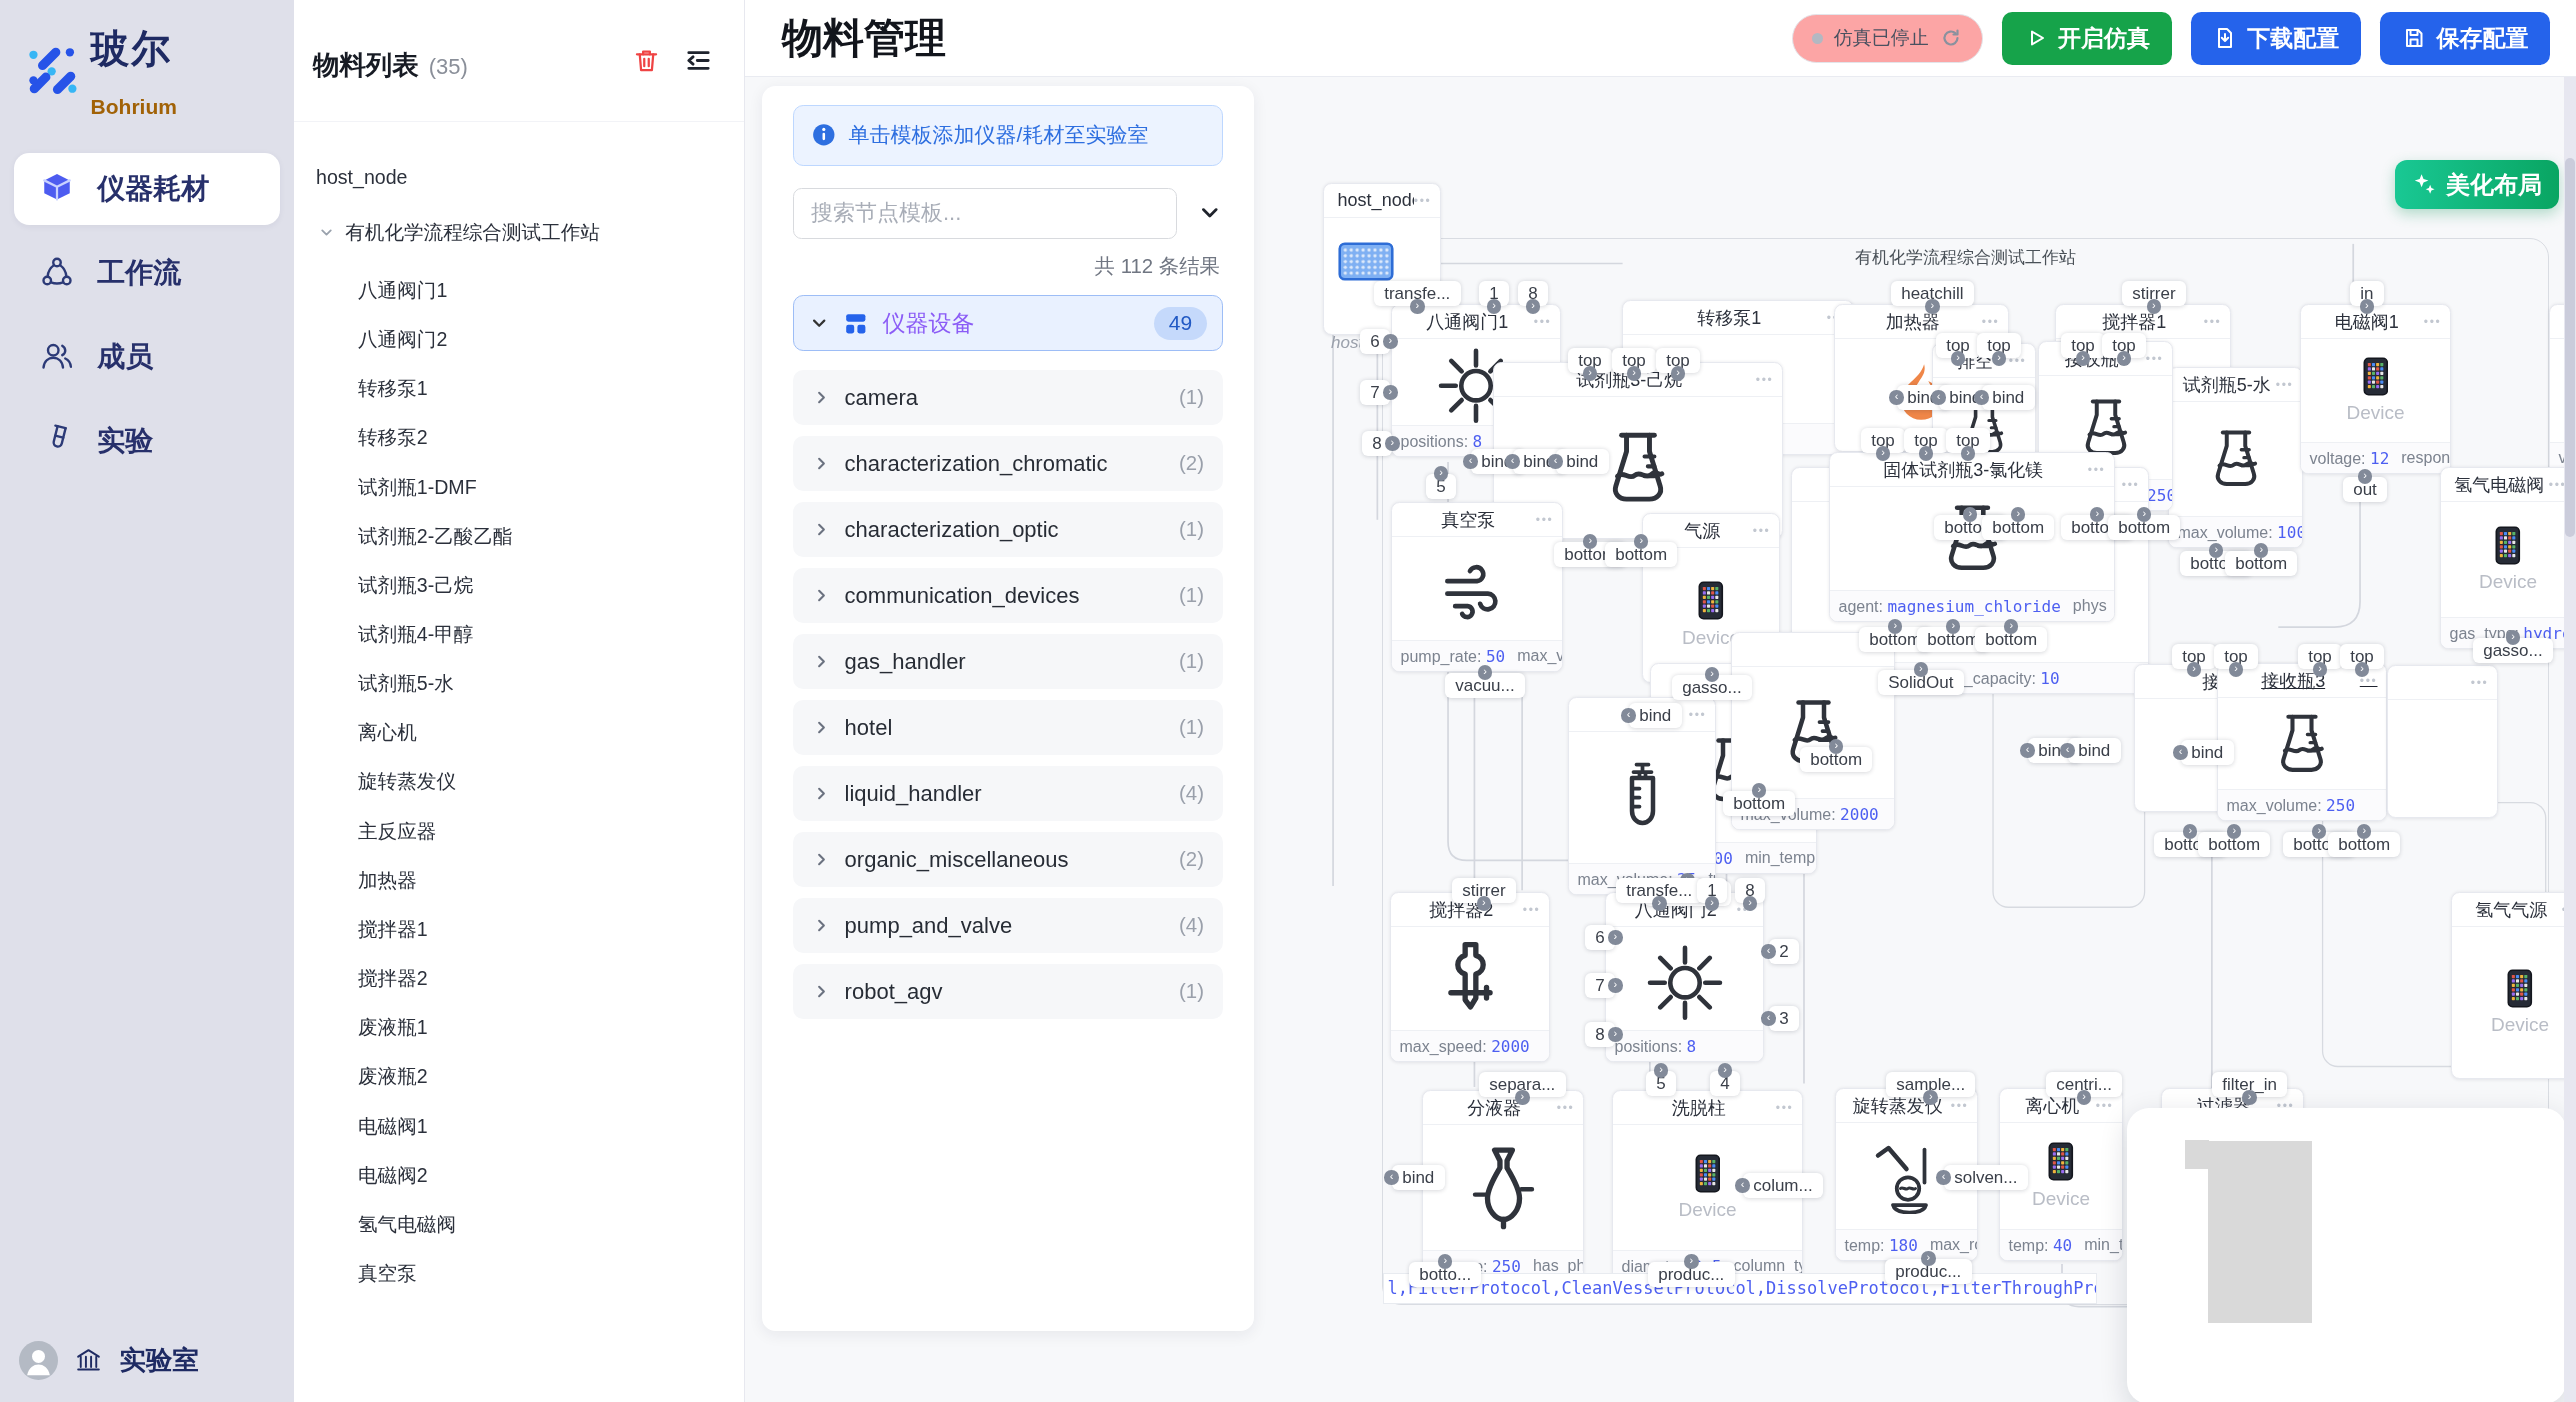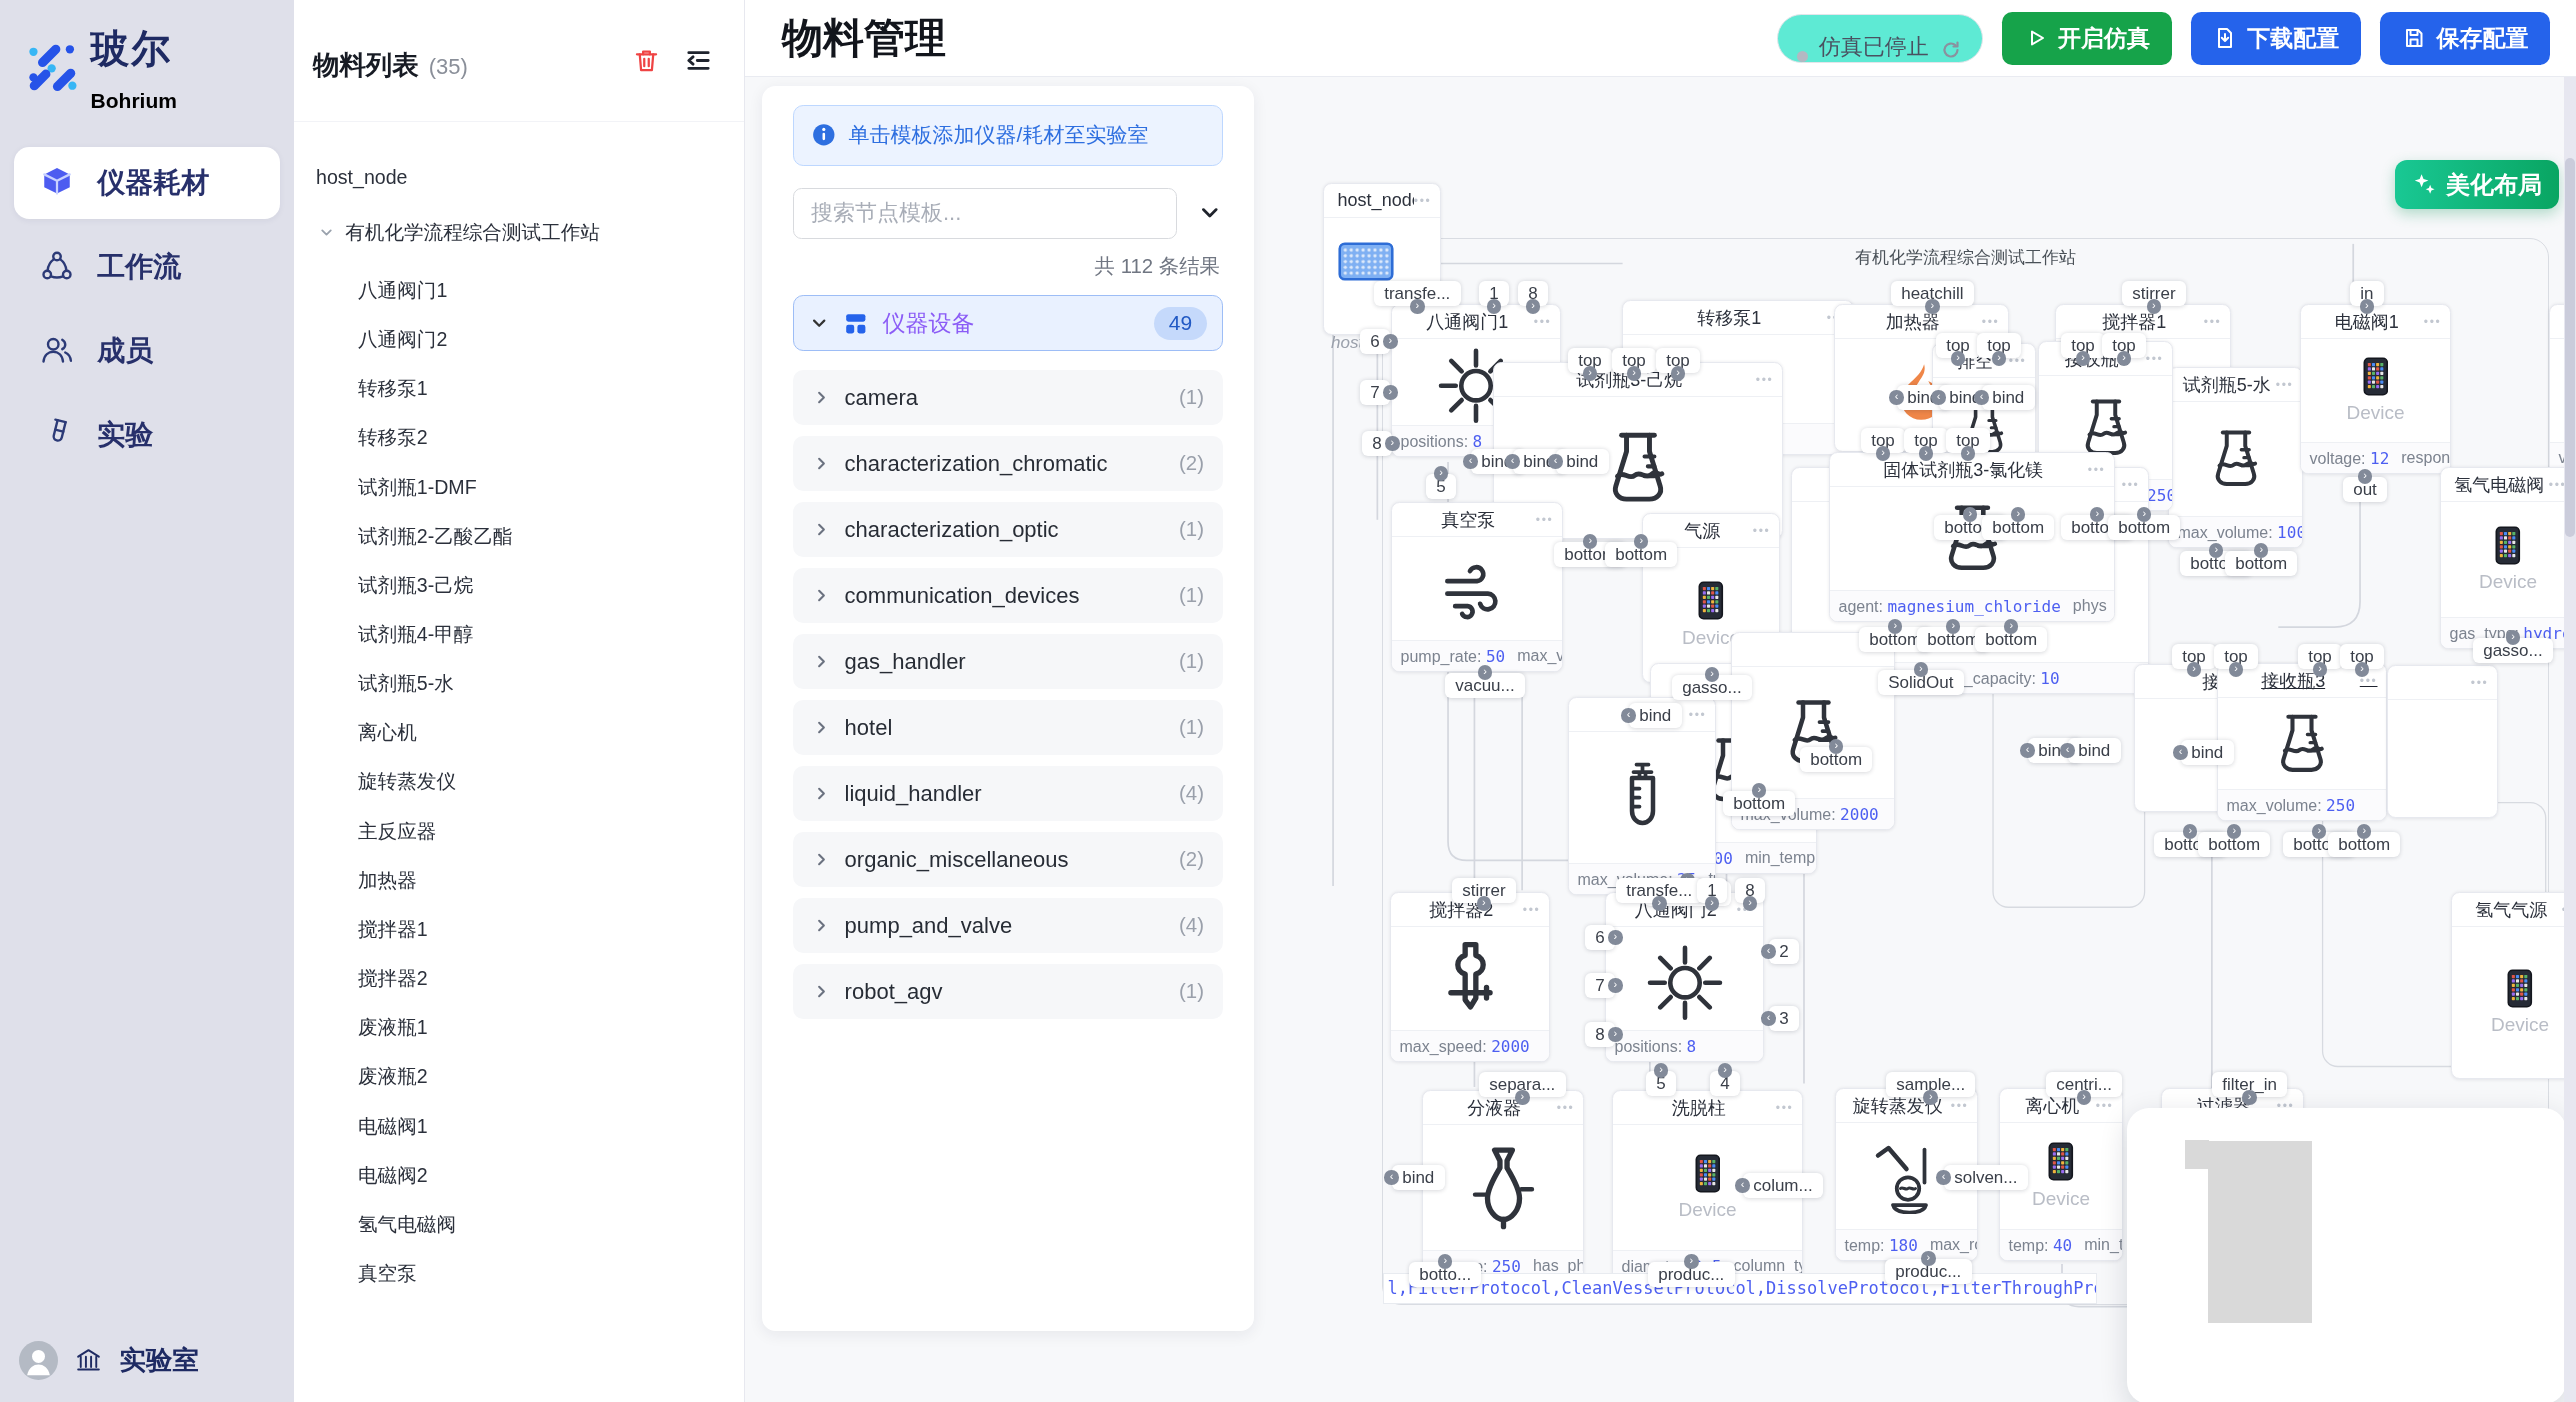--- a/index.html
+++ b/index.html
@@ -3,42 +3,42 @@
 <meta charset="utf-8">
 <style>
 *{margin:0;padding:0;box-sizing:border-box}
 html,body{width:2576px;height:1402px}
 body{font-family:"Liberation Sans","DejaVu Sans",sans-serif;background:#f7f8fa;overflow:hidden;color:#1f2430}
 #app{position:relative;width:2576px;height:1402px;overflow:hidden}
 
 #sidebar{position:absolute;left:0;top:0;width:294px;height:1402px;background:#dfe0ea}
 .logo{display:flex;align-items:center;gap:12px;padding:22px 0 0 25.6px}
 .logo-cn{font-size:39px;font-weight:bold;color:#1e2a63;letter-spacing:1.7px}
-.logo-en{font-size:21px;font-weight:bold;color:#000000;margin-top:13px}
+.logo-en{font-size:21px;font-weight:bold;color:#a16207;margin-top:19px}
 #nav{margin-top:34px}
 .nav-item{height:72px;margin:0 13.6px 12px;border-radius:15.3px;display:flex;align-items:center;gap:22px;padding-left:25.6px;font-size:28px;font-weight:600;color:#27306b;cursor:pointer}
 .nav-item.active{background:#fff;box-shadow:0 1.7px 6.8px rgba(30,40,90,.06)}
 .side-footer{position:absolute;left:19px;bottom:22px;display:flex;align-items:center;gap:15.3px}
 .lab-label{font-size:26.4px;font-weight:600;color:#1e2a63}
 
 #materials{position:absolute;left:294px;top:0;width:451px;height:1402px;background:#fff;border-right:0.9px solid #e7e8ef}
 .mat-head{position:absolute;top:46px;left:19px;right:31px;display:flex;align-items:baseline;gap:10.2px}
 .mat-title{font-size:26.4px;font-weight:bold;color:#171b24}
 .mat-count{font-size:22px;color:#8a8f99}
 .mat-icons{margin-left:auto;display:flex;gap:24px;align-items:center}
 .mat-sep{position:absolute;top:121px;left:0;right:0;border-top:0.9px solid #f2f3f7}
 #tree{position:absolute;top:121px;left:0;right:0;bottom:0;overflow:hidden}
 .trow{position:absolute;left:0;right:0;height:39px;display:flex;align-items:center;font-size:19.6px;color:#2b303b;cursor:pointer;white-space:nowrap}
 .trow .tchev{margin-right:10.2px;display:inline-flex;color:#9aa2ad}
 
 #content{position:absolute;left:745px;top:0;width:1831px;height:1402px}
 #topbar{position:absolute;left:0;top:0;right:0;height:77px;background:#fff;border-bottom:0.9px solid #e9ebf1;display:flex;align-items:center}
 #topbar h1{font-size:41px;font-weight:bold;color:#12151c;margin-left:37px}
 .top-actions{margin-left:auto;margin-right:25.6px;display:flex;align-items:center;gap:19px}
-.status-pill{height:49px;border:0.9px solid #e3e5ea;border-radius:851px;background:#5eead4;display:flex;align-items:flex-end;gap:10.2px;padding:0 19px;font-size:22px;color:#4a5160}
+.status-pill{height:49px;border:0.9px solid #e3e5ea;border-radius:851px;background:#fca5a5;display:flex;align-items:center;gap:10.2px;padding:0 19px;font-size:19px;color:#4a5160}
 .status-pill .dot{width:11px;height:11px;border-radius:50%;background:#b3b8c2}
 .btn{height:53px;border:none;border-radius:10.2px;display:flex;align-items:center;gap:10.2px;padding:0 22px;font-size:23px;font-weight:600;color:#fff;cursor:pointer;font-family:inherit}
 .btn.green{background:#16a34a}
 .btn.blue{background:#2563eb}
 #workarea{position:absolute;left:0;top:77px;width:1831px;height:1325px;background:#f7f8fa;overflow:hidden}
 
 #template-panel{position:absolute;left:17px;top:8.5px;width:492px;height:1245px;background:#fff;border-radius:13.6px;box-shadow:0 3.4px 15.3px rgba(25,30,60,.07);z-index:80;overflow:hidden}
 .alert{margin:19px 31px 22px;height:61px;background:#ecf3ff;border:0.9px solid #bdd7ff;border-radius:10.2px;display:flex;align-items:center;gap:12px;padding:0 17px;font-size:21px;font-weight:500;color:#2e6fe0}
 .search-row{margin:0 31px;display:flex;align-items:center;gap:20.4px}
 .search-row input{flex:1;height:51px;border:0.9px solid #d8dade;border-radius:8.5px;padding:0 17px;font-size:22px;color:#333;outline:none;font-family:inherit}

